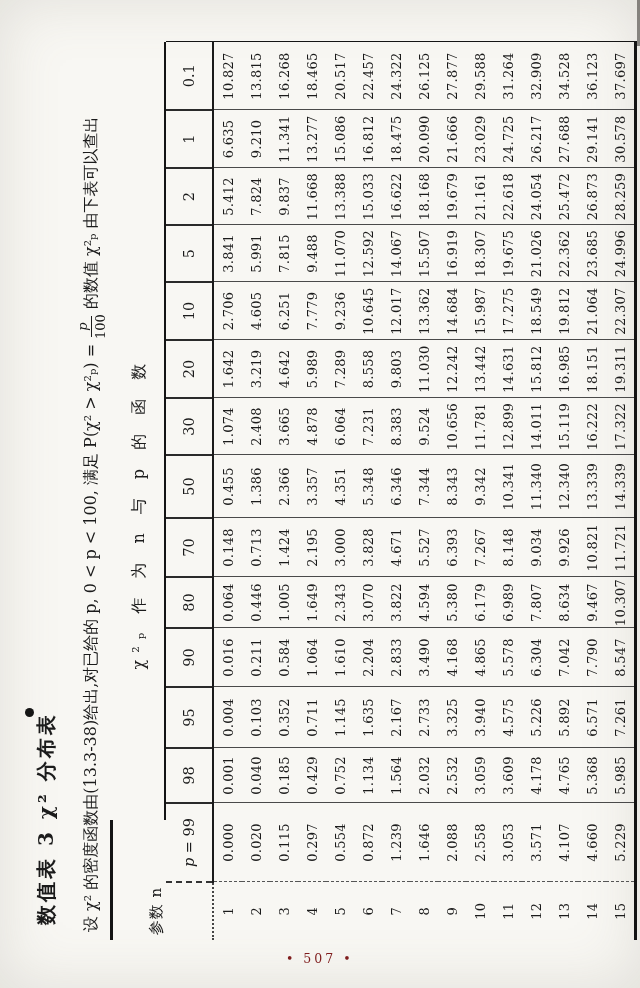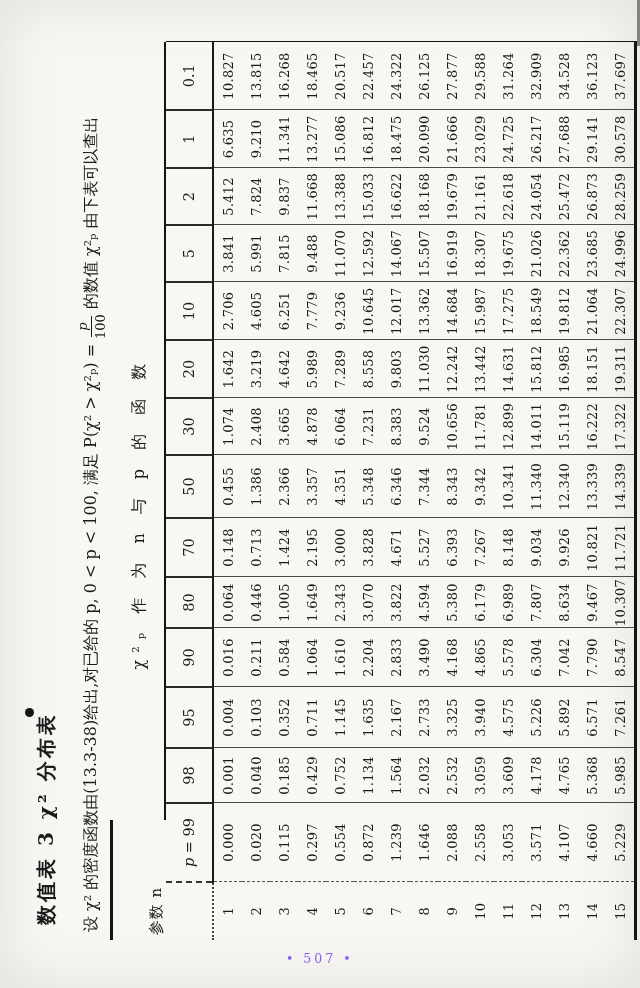--- a/index.html
+++ b/index.html
@@ -56,21 +56,21 @@
   tbody td{
     height:28px;font-size:13px;letter-spacing:.3px;text-align:center;
     border-left:1px solid #4a4a4a;vertical-align:middle;
   }
   tbody td.ncell{border-left:none;font-size:13px;}
   tbody td.after-n{border-left:1px dashed #555;}
   tbody td.last, thead th.last{border-right:1.5px solid #141414;}
   .ital{font-style:italic;}
   .page-number{
     position:absolute;left:286px;top:951px;
-    font-size:12.5px;letter-spacing:3px;color:#8b5cf6;
+    font-size:12.5px;letter-spacing:3px;color:#7f1d1d;
     font-family:"DejaVu Serif", serif;
   }
   
   .scan-streak{position:absolute;right:0;top:0;width:3px;height:46px;background:#33302b;opacity:.55;}
 </style>
 </head>
 <body>
 
 <div class="screen">
   <div class="rot">

